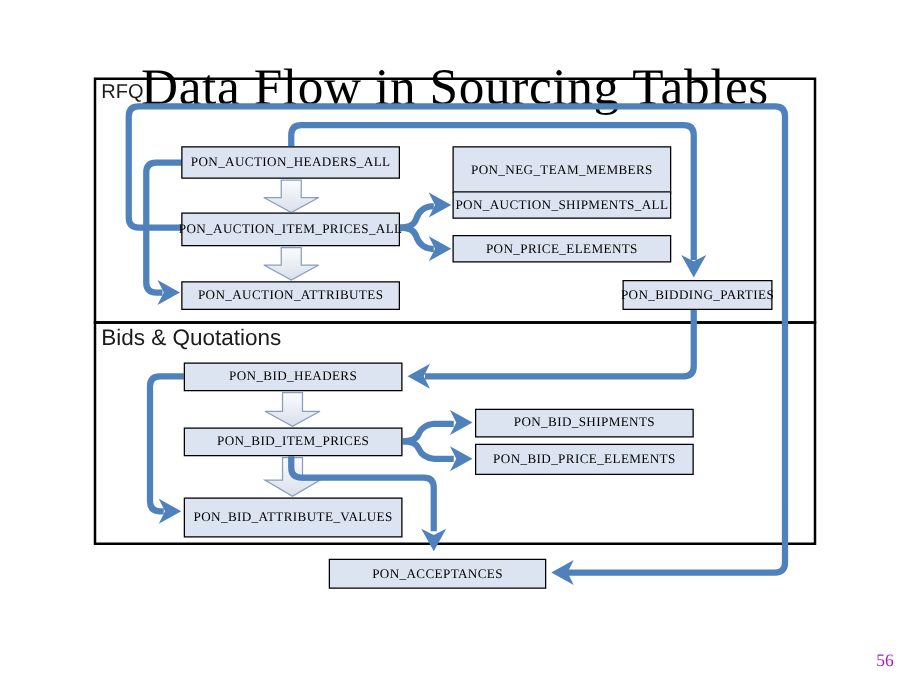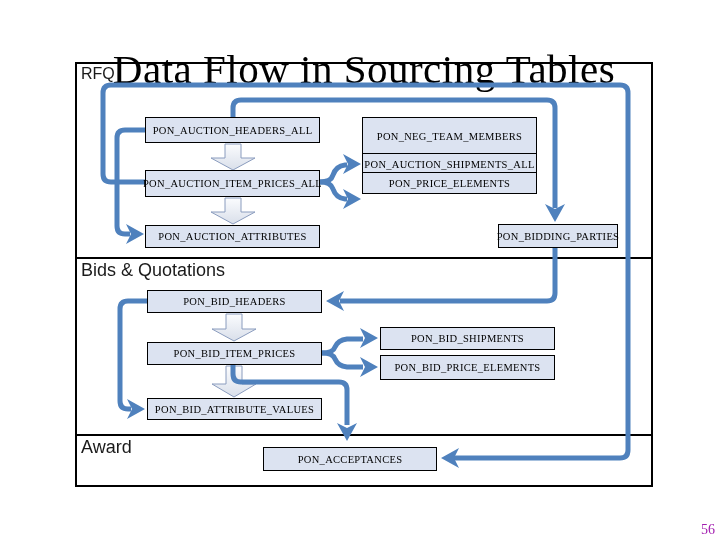--- a/index.html
+++ b/index.html
@@ -32,23 +32,20 @@
 
 <div class="slide">
 
   <div class="title">Data Flow in Sourcing Tables</div>
 
   <div class="section" id="sec-rfq">
     <div class="section-label">RFQ</div>
   </div>
   <div class="section" id="sec-bids">
     <div class="section-label">Bids &amp; Quotations</div>
-  </div>
-  <div class="section" id="sec-award">
-    <div class="section-label">Award</div>
   </div>
 
   <svg class="wires" viewBox="0 0 728 546">
     <defs>
       <linearGradient id="ag" x1="0" y1="0" x2="0" y2="1">
         <stop offset="0" stop-color="#fbfcfe"></stop>
         <stop offset="1" stop-color="#d9dfea"></stop>
       </linearGradient>
     </defs>
 
@@ -84,23 +81,23 @@
 
     <path class="wire" d="M 233 365 L 233 374 Q 233 382 241 382 L 339 382 Q 347 382 347 390 L 347 425"></path>
     <polygon class="ahead" points="347,441 337,423 347,428 357,423"></polygon>
   </svg>
 
   <div class="node" style="left:145px;top:117px;width:175px;height:26px">PON_AUCTION_HEADERS_ALL</div>
   <div class="node" style="left:145px;top:170px;width:175px;height:27px">PON_AUCTION_ITEM_PRICES_ALL</div>
   <div class="node" style="left:145px;top:225px;width:175px;height:23px">PON_AUCTION_ATTRIBUTES</div>
   <div class="node" style="left:362px;top:117px;width:175px;height:38px">PON_NEG_TEAM_MEMBERS</div>
   <div class="node" style="left:362px;top:153px;width:175px;height:22px">PON_AUCTION_SHIPMENTS_ALL</div>
-  <div class="node" style="left:362px;top:172px;width:175px;height:22px">PON_PRICE_ELEMENTS</div>
+  <div class="node" style="left:362px;top:188px;width:175px;height:22px">PON_PRICE_ELEMENTS</div>
   <div class="node" style="left:147px;top:290px;width:175px;height:23px">PON_BID_HEADERS</div>
   <div class="node" style="left:498px;top:224px;width:120px;height:24px">PON_BIDDING_PARTIES</div>
   <div class="node" style="left:147px;top:342px;width:175px;height:23px">PON_BID_ITEM_PRICES</div>
   <div class="node" style="left:380px;top:327px;width:175px;height:23px">PON_BID_SHIPMENTS</div>
   <div class="node" style="left:380px;top:355px;width:175px;height:25px">PON_BID_PRICE_ELEMENTS</div>
-  <div class="node" style="left:147px;top:398px;width:175px;height:22px">PON_BID_ATTRIBUTE_VALUES</div>
+  <div class="node" style="left:147px;top:398px;width:175px;height:32px">PON_BID_ATTRIBUTE_VALUES</div>
   <div class="node" style="left:263px;top:447px;width:174px;height:24px">PON_ACCEPTANCES</div>
 
   <div class="pageno">56</div>
 </div>
 
 </body></html>

